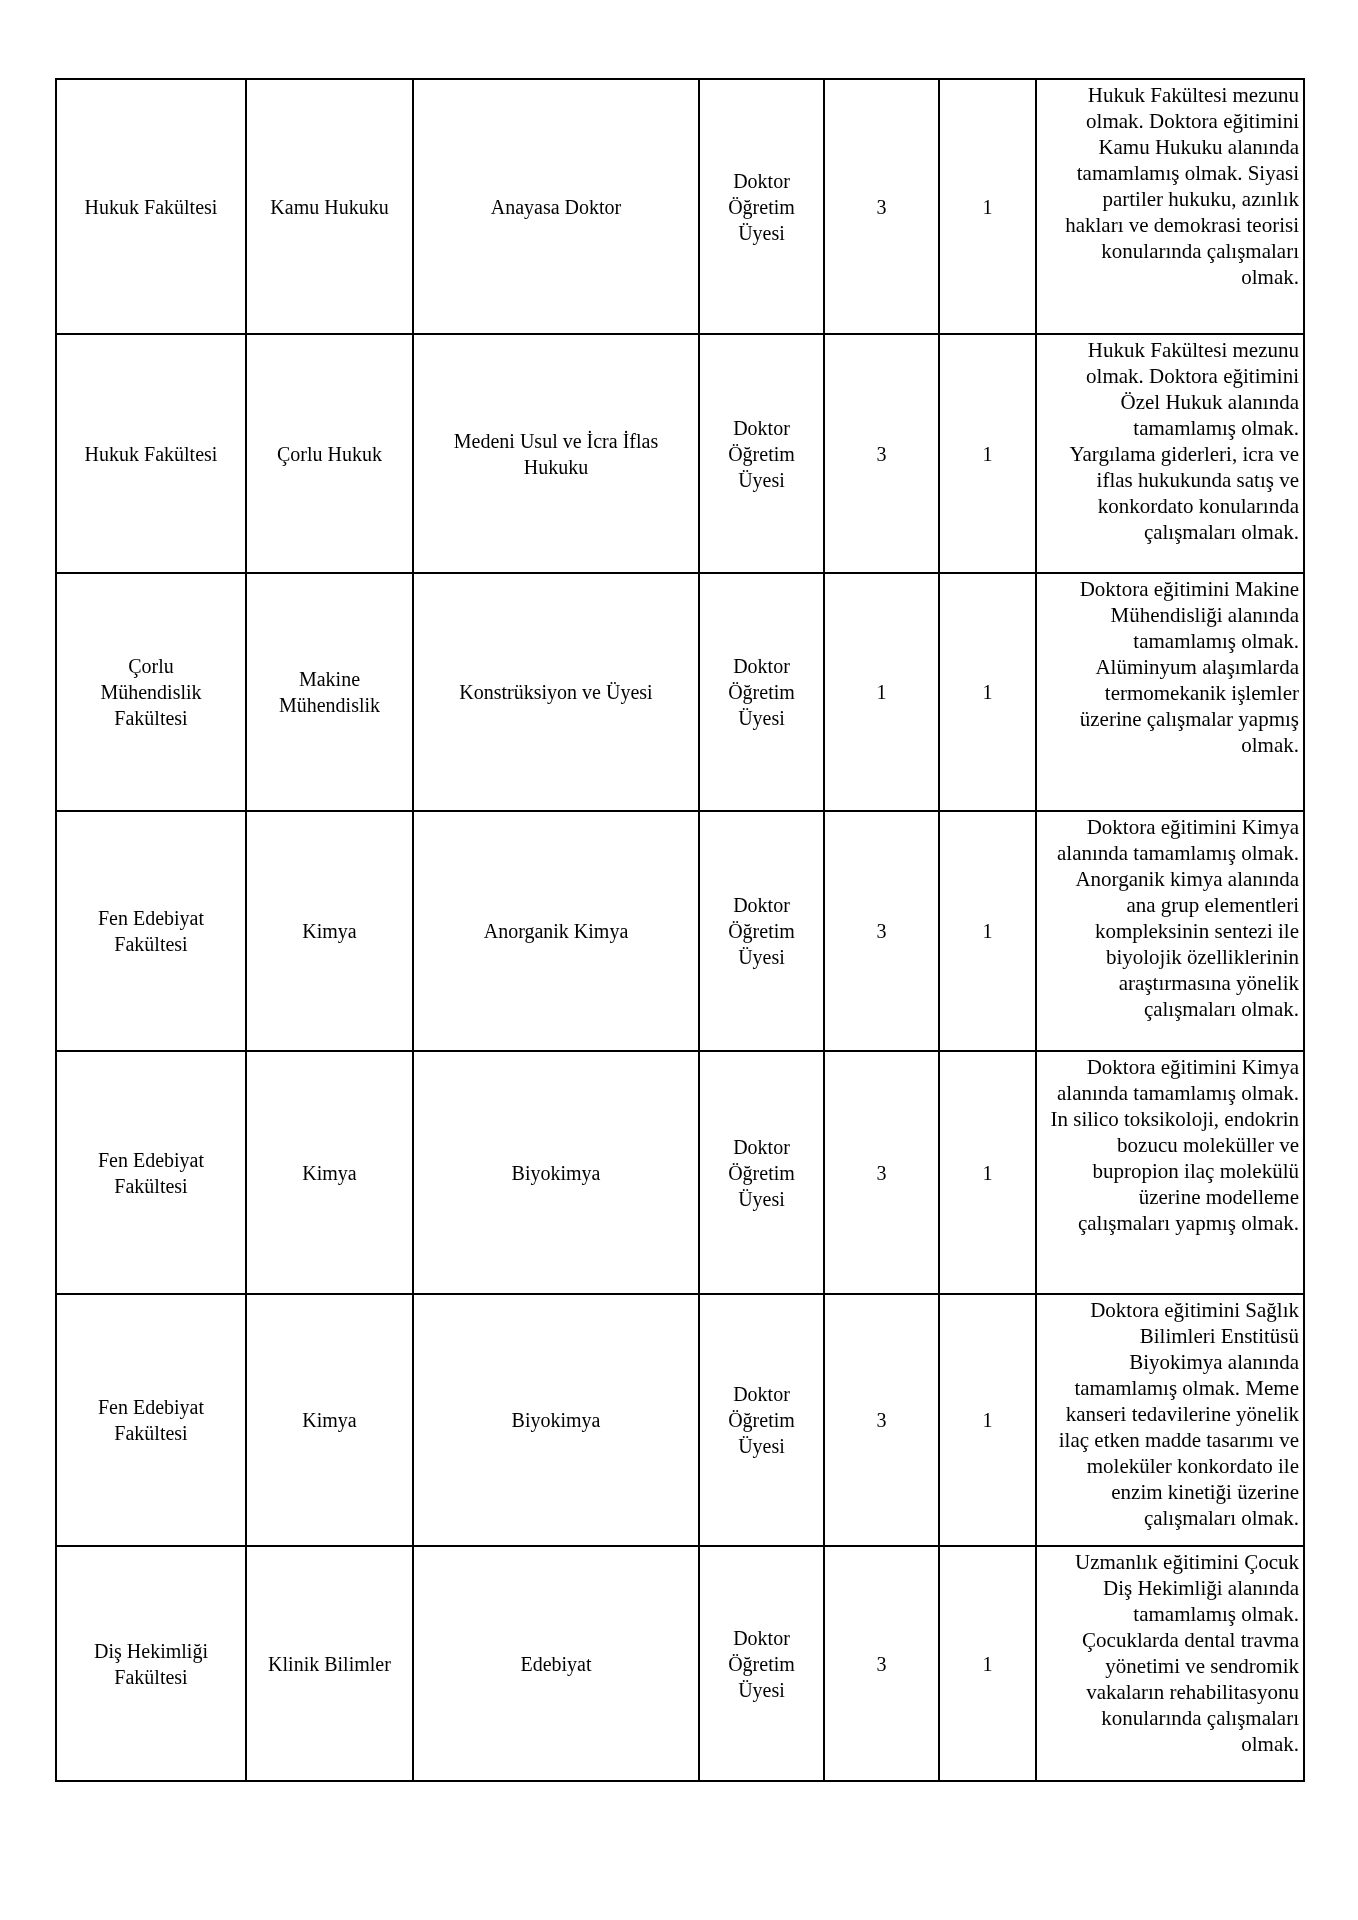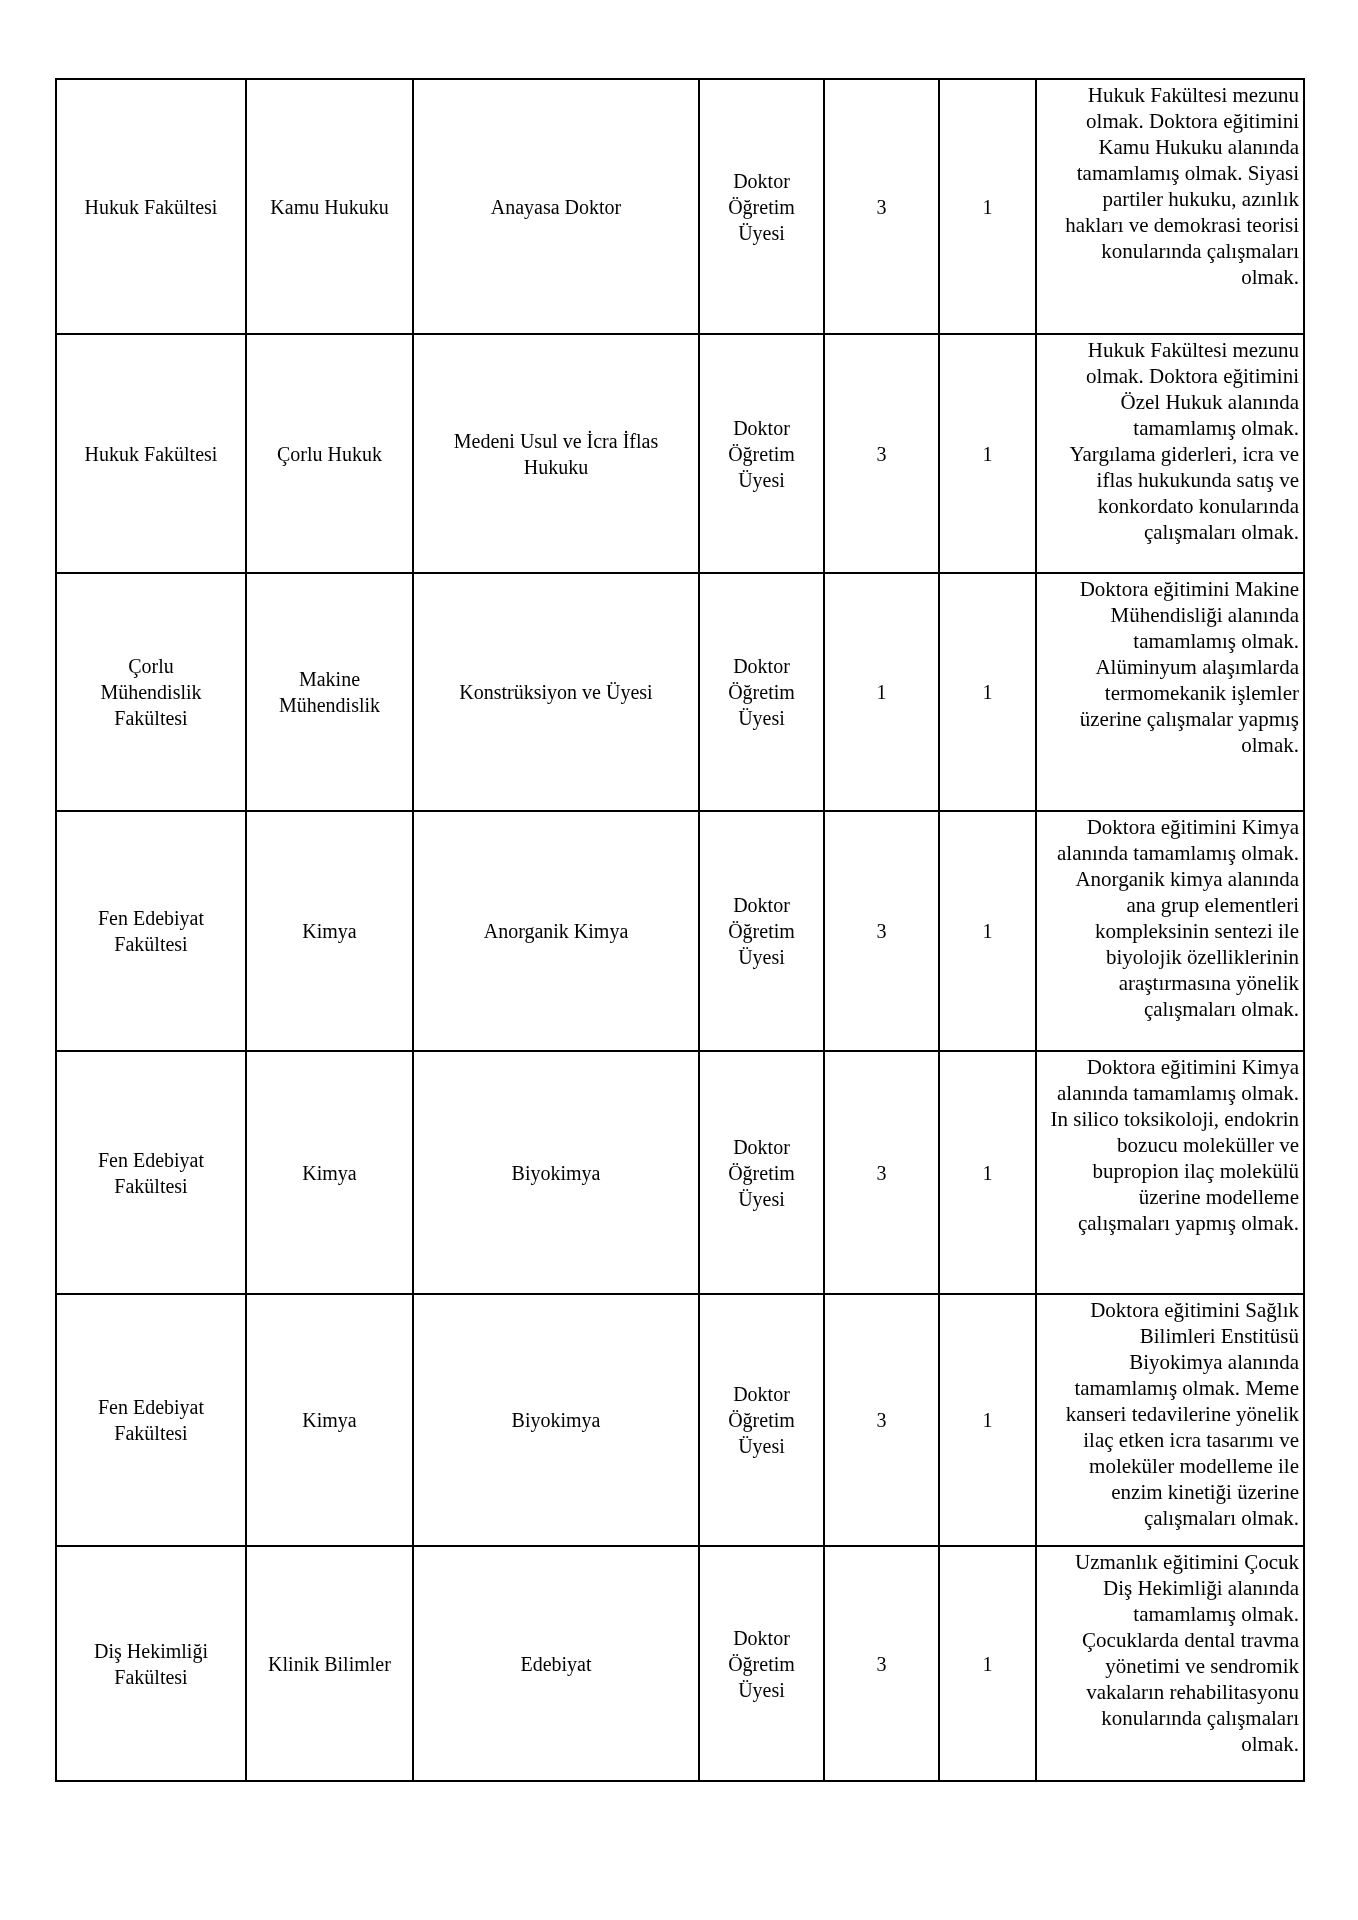--- a/index.html
+++ b/index.html
@@ -109,21 +109,21 @@
         <td>1</td>
         <td class="desc">Doktora eğitimini Kimya alanında tamamlamış olmak. In silico toksikoloji, endokrin bozucu moleküller ve bupropion ilaç molekülü üzerine modelleme çalışmaları yapmış olmak.</td>
       </tr>
       <tr>
         <td>Fen Edebiyat Fakültesi</td>
         <td>Kimya</td>
         <td>Biyokimya</td>
         <td>Doktor Öğretim Üyesi</td>
         <td>3</td>
         <td>1</td>
-        <td class="desc">Doktora eğitimini Sağlık Bilimleri Enstitüsü Biyokimya alanında tamamlamış olmak. Meme kanseri tedavilerine yönelik ilaç etken icra tasarımı ve moleküler modelleme ile enzim kinetiği üzerine çalışmaları olmak.</td>
+        <td class="desc">Doktora eğitimini Sağlık Bilimleri Enstitüsü Biyokimya alanında tamamlamış olmak. Meme kanseri tedavilerine yönelik ilaç etken madde tasarımı ve moleküler konkordato ile enzim kinetiği üzerine çalışmaları olmak.</td>
       </tr>
       <tr>
         <td>Diş Hekimliği Fakültesi</td>
         <td>Klinik Bilimler</td>
         <td>Edebiyat</td>
         <td>Doktor Öğretim Üyesi</td>
         <td>3</td>
         <td>1</td>
         <td class="desc">Uzmanlık eğitimini Çocuk Diş Hekimliği alanında tamamlamış olmak. Çocuklarda dental travma yönetimi ve sendromik vakaların rehabilitasyonu konularında çalışmaları olmak.</td>
       </tr>

